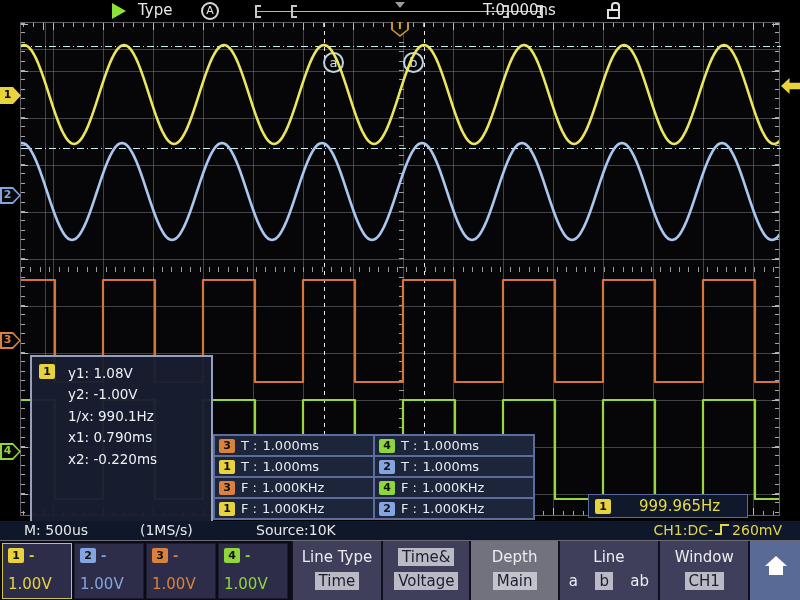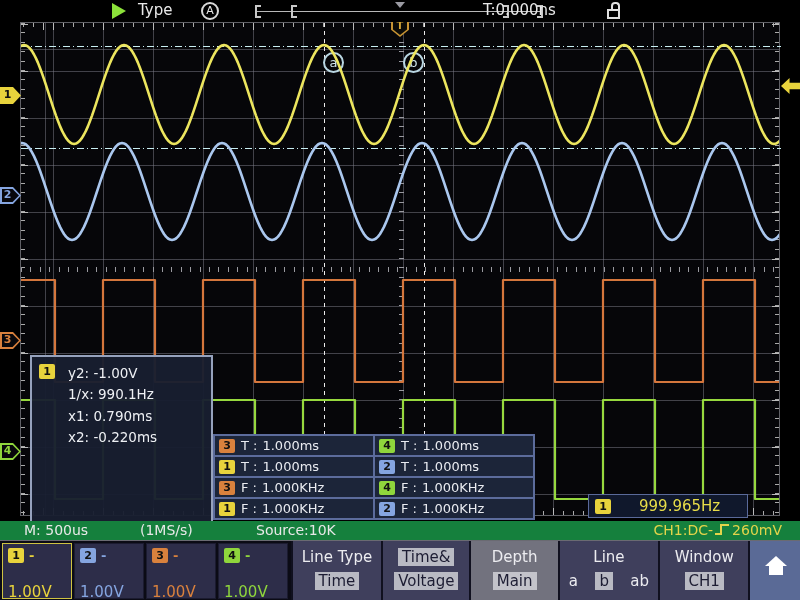--- a/index.html
+++ b/index.html
@@ -102,40 +102,40 @@
   .mcell{border:1px solid #5c6c9c;display:flex;align-items:center;padding-left:4px;
          font-size:13px;color:#e9ebf0;}
   .mcell .badge{height:14px;line-height:14px;margin-right:6px;}
   .mcell .metric{margin-right:5px;}
   .freqbox{position:absolute;left:588px;top:494px;width:160px;height:24px;z-index:5;
            background:#10182c;border:1px solid #5a6a9a;display:flex;align-items:center;padding:0 6px;}
   .freqbox .badge{margin-right:28px;}
   .freqbox .val{color:#e8dd49;font-size:15px;}
 
   
-  .statusbar{position:absolute;left:0;top:521px;width:800px;height:19px;background:#15803d;z-index:6;font-size:14px;}
+  .statusbar{position:absolute;left:0;top:521px;width:800px;height:19px;background:#0f172a;z-index:6;font-size:14px;}
   .sb-m{position:absolute;left:24px;top:1px;}
   .sb-sr{position:absolute;left:140px;top:1px;}
   .sb-depth{position:absolute;left:256px;top:1px;}
   .sb-trig{position:absolute;right:18px;top:1px;color:#e3d44a;display:flex;align-items:center;}
   .edgeglyph{position:relative;width:15px;height:14px;margin:0 2px;}
   .edgeglyph i{position:absolute;background:#e3d44a;}
   .edgeglyph .lo{left:0;bottom:2px;width:5px;height:2px;}
   .edgeglyph .vr{left:5px;top:1px;width:2px;height:11px;}
   .edgeglyph .hi{left:7px;top:1px;width:7px;height:2px;}
 
   
   .menubar{position:absolute;left:0;top:540px;width:800px;height:60px;background:#0b0b15;
            border-top:1px solid #6a6a72;z-index:6;display:flex;}
   .chbox{position:absolute;top:2px;width:70px;height:56px;background:#2d2d49;border:1px solid #1b1b30;
          padding:4px 5px;cursor:pointer;}
   .chbox.sel{border:1px solid #cfc342;}
   .chbox .top{display:flex;align-items:center;gap:5px;}
   .chbox .coupling{font-size:13px;font-weight:bold;}
-  .chbox .scale{font-size:15px;margin-top:20px;}
+  .chbox .scale{font-size:15px;margin-top:12px;}
   .btn{height:60px;background:#3f3f5c;border-left:2px solid #10101f;color:#ececf0;
        text-align:center;font-size:15px;position:relative;cursor:pointer;}
   .btn .l1{margin-top:7px;} .btn .l2{margin-top:6px;}
   .btn .hl{background:#b9bac3;color:#1d1d33;padding:0 4px;}
   .btn.active{background:#72727e;}
   .btn.active .hl{background:#c3c3ca;}
   .lineopts{display:flex;justify-content:space-between;padding:0 9px;margin-top:6px;font-size:15px;}
   .homebtn{width:52px;height:60px;background:#5a6a96;border-left:2px solid #10101f;position:relative;cursor:pointer;}
   .home-roof{position:absolute;left:15px;top:15px;width:0;height:0;
              border-left:11px solid transparent;border-right:11px solid transparent;border-bottom:10px solid #fff;}
@@ -212,20 +212,21 @@
   <div class="chmark c4">
       <div class="o"></div>
       <div class="i"></div>
       <span>4</span>
     </div>
   <div class="tlev"></div>
 
   <div class="mpanel">
     <span class="badge hdr" style="background: rgb(232, 211, 60);">1</span>
     <div class="rows">
+      <div class="row">y1: 1.08V</div>
       <div class="row">y2: -1.00V</div>
       <div class="row">1/x: 990.1Hz</div>
       <div class="row">x1: 0.790ms</div>
       <div class="row">x2: -0.220ms</div>
     </div>
   </div>
 
   <div class="tfpanel">
     <div class="mcell">
         <span class="badge" style="background: rgb(217, 129, 61);">3</span>

